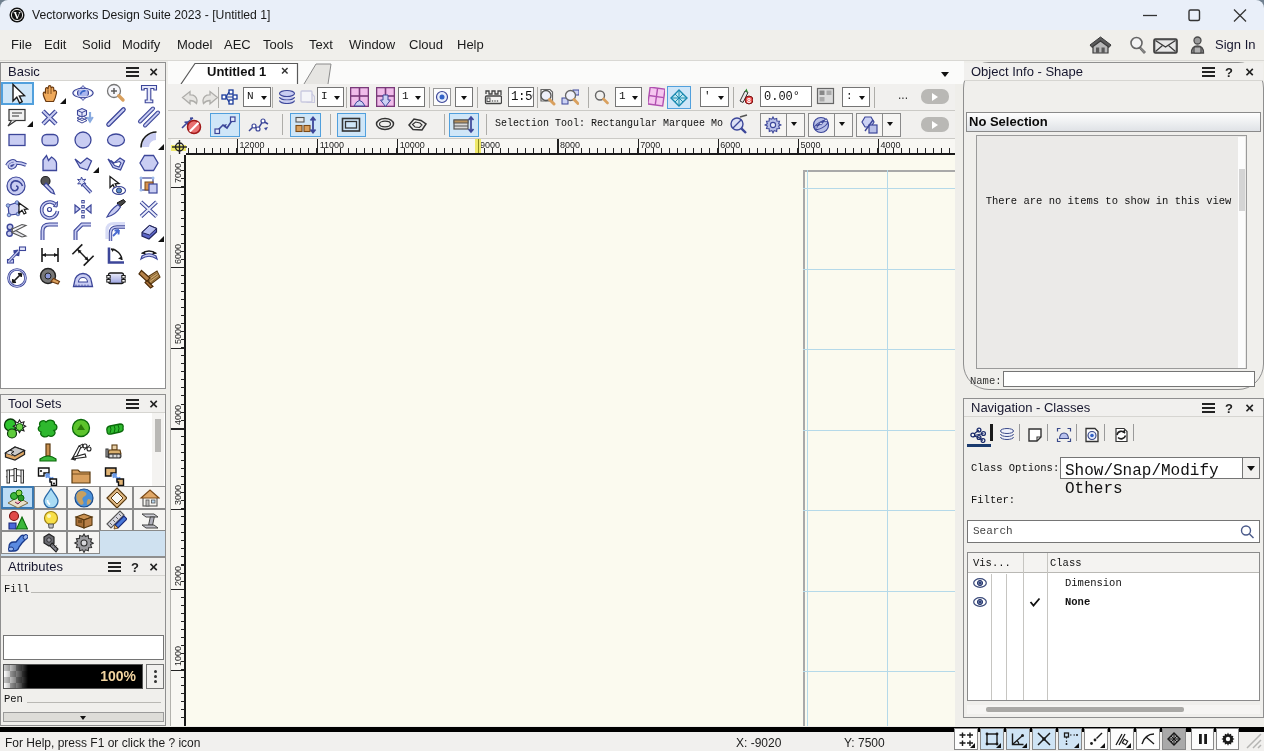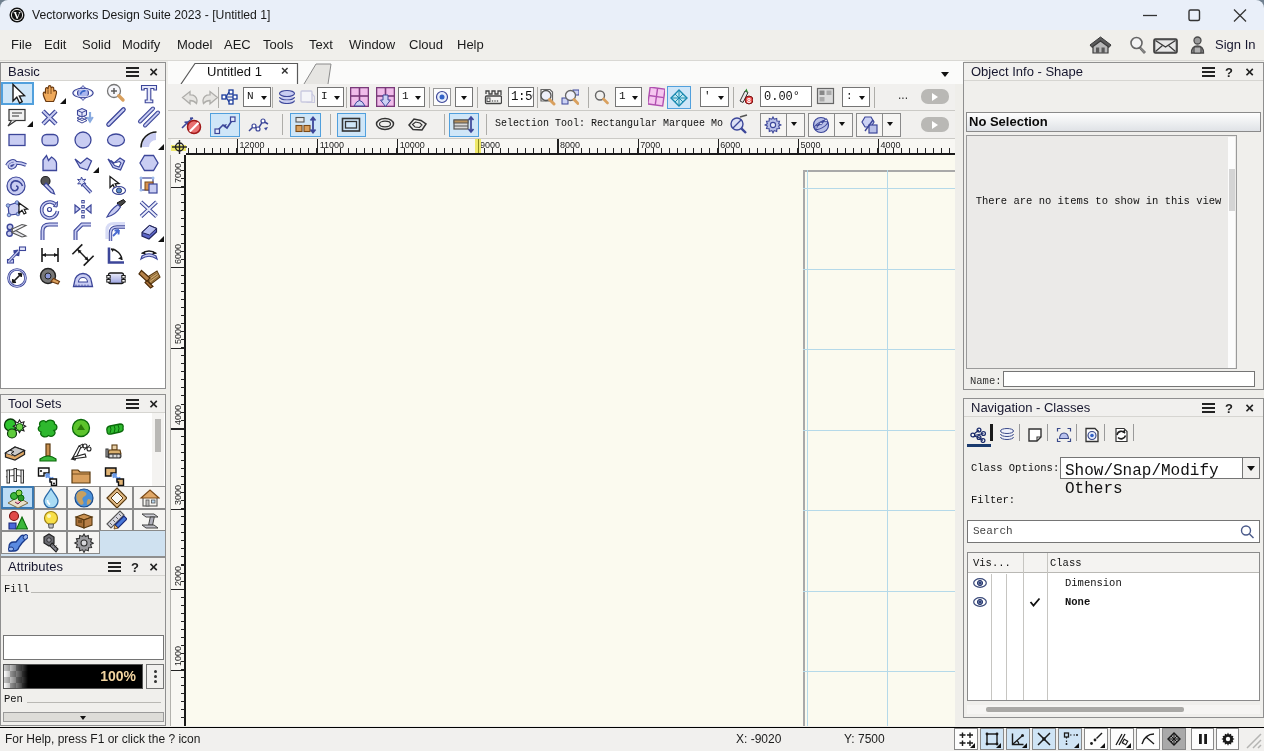--- a/index.html
+++ b/index.html
@@ -76,21 +76,21 @@
     <path d="M1.5 17 Q1.5 10 7.5 10 Q13.5 10 13.5 17 Z" fill="#9a9a9a" stroke="#4a4a4a" stroke-width="1.3"></path>
     <rect x="4" y="11" width="7" height="6" rx="1" fill="#b0b0b0" stroke="#4a4a4a" stroke-width="1.2"></rect>
   </svg>
 <div class="abs" style="left:0;top:61px;width:1264px;height:666px;background:#efeeea;"></div>
 <div class="abs" style="left:168px;top:61px;width:796px;height:23px;background:#fbfbfa;">
     <svg class="abs" style="left:0;top:0" width="796" height="23" viewBox="0 0 796 23">
       <path d="M13 23 L27 2.5 L129.5 2.5 L129.5 23" fill="#ffffff" stroke="#5a5a5a" stroke-width="1.2"></path>
       <path d="M136 23 L148 3 L163 3 L160 23" fill="#e6e5e2" stroke="#8a8a8a" stroke-width="1"></path>
       <path d="M773 11 l8 0 l-4 5 z" fill="#111"></path>
     </svg>
-    <div class="abs" style="left:39px;top:3px;font-size:13px;font-weight:normal;color:#111;">Untitled 1</div>
+    <div class="abs" style="left:39px;top:3px;font-size:13px;font-weight:bold;color:#111;">Untitled 1</div>
     <div class="abs" style="left:113px;top:2px;font-size:13px;font-weight:bold;color:#333;">×</div>
   </div>
 <div class="abs" style="left:168px;top:84px;width:787px;height:27px;background:#f1f0ee;border-bottom:1px solid #cbcac6;">
 <div class="tsep" style="left:49.5px"></div>
 <div class="tsep" style="left:104px"></div>
 <div class="tsep" style="left:177.5px"></div>
 <div class="tsep" style="left:261px"></div>
 <div class="tsep" style="left:308.5px"></div>
 <div class="tsep" style="left:368.5px"></div>
 <div class="tsep" style="left:419.5px"></div>
@@ -759,26 +759,26 @@
     <div class="abs" style="left:7px;top:5px;width:3px;height:3px;background:#333;border-radius:50%;"></div>
       <div class="abs" style="left:7px;top:10px;width:3px;height:3px;background:#333;border-radius:50%;"></div>
       <div class="abs" style="left:7px;top:15px;width:3px;height:3px;background:#333;border-radius:50%;"></div>
   </div>
   <div class="abs ms" style="left:3px;top:135px;font-size:10.5px;color:#111;">Pen</div>
   <div class="abs" style="left:26px;top:144px;width:134px;height:1px;background:#b9b8b4;"></div>
   <div class="abs" style="left:2px;top:154px;width:161px;height:10px;background:#dddcd8;border:1px solid #9a9a9a;">
     <div class="cbarr" style="left:76px;top:3px;"></div>
   </div>
 </div>
-<div class="pal" style="left:963px;top:62px;width:301px;height:328px;background:#f0efec;">
+<div class="pal" style="left:963px;top:62px;width:301px;height:328px;background:#f0efec;border-radius:26px;">
   <div class="ptit">Object Info - Shape<div class="ham" style="right:48px;top:4px;"></div><div class="phelp" style="right:30px;top:1px;">?</div><div class="pclose" style="right:9px;top:1px;">×</div></div>
   <div class="abs" style="left:2px;top:49px;width:295px;height:20px;background:linear-gradient(180deg,#fefefe,#dfe2e6);border:1px solid #8a8a8a;">
     <div class="abs" style="left:2px;top:1px;font-size:13px;font-weight:bold;color:#0a0a0a;">No Selection</div>
   </div>
-  <div class="abs" style="left:2px;top:72px;width:271px;height:234px;background:#ebeae8;border:1px solid #9a9a9a;">
+  <div class="abs" style="left:12px;top:72px;width:271px;height:234px;background:#ebeae8;border:1px solid #9a9a9a;">
     <div class="abs ms" style="left:0;right:6px;top:59px;text-align:center;font-size:10.5px;color:#111;">There are no items to show in this view</div>
     <div class="abs" style="right:1px;top:1px;width:7px;height:231px;background:#fcfcfc;"></div>
     <div class="abs" style="right:1.5px;top:33px;width:6px;height:42px;background:#d4d4d4;"></div>
   </div>
   <div class="abs ms" style="left:6px;top:312px;font-size:10.5px;color:#333;">Name:</div>
   <div class="abs" style="left:39px;top:308px;width:252px;height:16px;background:#fff;border:1px solid #757575;"></div>
 </div>
 <div class="pal" style="left:963px;top:398px;width:301px;height:320px;background:#f0efec;">
   <div class="ptit">Navigation - Classes<div class="ham" style="right:48px;top:4px;"></div><div class="phelp" style="right:30px;top:1px;">?</div><div class="pclose" style="right:9px;top:1px;">×</div></div>
 <svg class="abs" style="left:6.0px;top:28px;" width="16" height="16" viewBox="0 0 16 16">
@@ -854,21 +854,21 @@
   <div class="abs" style="left:3px;top:306px;width:293px;height:9px;background:#f6f5f3;">
     <div class="abs" style="left:19px;top:2px;width:198px;height:5px;background:#a9a8a5;border-radius:2px;"></div>
   </div>
 </div>
 <div class="abs" style="left:990.0px;top:424px;width:2.5px;height:17px;background:#1a1a1a;"></div>
 <div class="abs" style="left:1018.5px;top:424px;width:1px;height:17px;background:#9a9a9a;"></div>
 <div class="abs" style="left:1047.0px;top:424px;width:1px;height:17px;background:#9a9a9a;"></div>
 <div class="abs" style="left:1075.5px;top:424px;width:1px;height:17px;background:#9a9a9a;"></div>
 <div class="abs" style="left:1104.0px;top:424px;width:1px;height:17px;background:#9a9a9a;"></div>
 <div class="abs" style="left:1132.5px;top:424px;width:1px;height:17px;background:#9a9a9a;"></div>
-<div class="abs" style="left:0;top:727px;width:1264px;height:24px;background:#f1f0ee;border-top:1px solid #000000;">
+<div class="abs" style="left:0;top:727px;width:1264px;height:24px;background:#f1f0ee;border-top:5px solid #000000;">
     <div class="abs" style="left:5px;top:4px;font-size:12px;color:#1b1b1b;">For Help, press F1 or click the ? icon</div>
     <div class="abs" style="left:736px;top:4px;font-size:12px;color:#1b1b1b;">X: -9020</div>
     <div class="abs" style="left:844px;top:4px;font-size:12px;color:#1b1b1b;">Y: 7500</div>
   </div>
 <div class="snapbtn" style="left:954px;"></div>
 <svg class="abs" style="left:958px;top:731px;" width="16" height="16" viewBox="0 0 16 16">
     <path d="M4.5 1.5 v5.5 M1.5 4 h6 M12 1.5 v5.5 M9 4 h6 M4.5 9.5 v5.5 M1.5 12 h6 M12 9.5 v5.5 M9 12 h6" stroke="#1a1a1a" stroke-width="1.4"></path>
   </svg>
 <div class="subtri" style="left:970px;top:743px;border-bottom-width:5px;border-left-width:5px;"></div>
 <div class="snapbtn snapon" style="left:980px;"></div>

